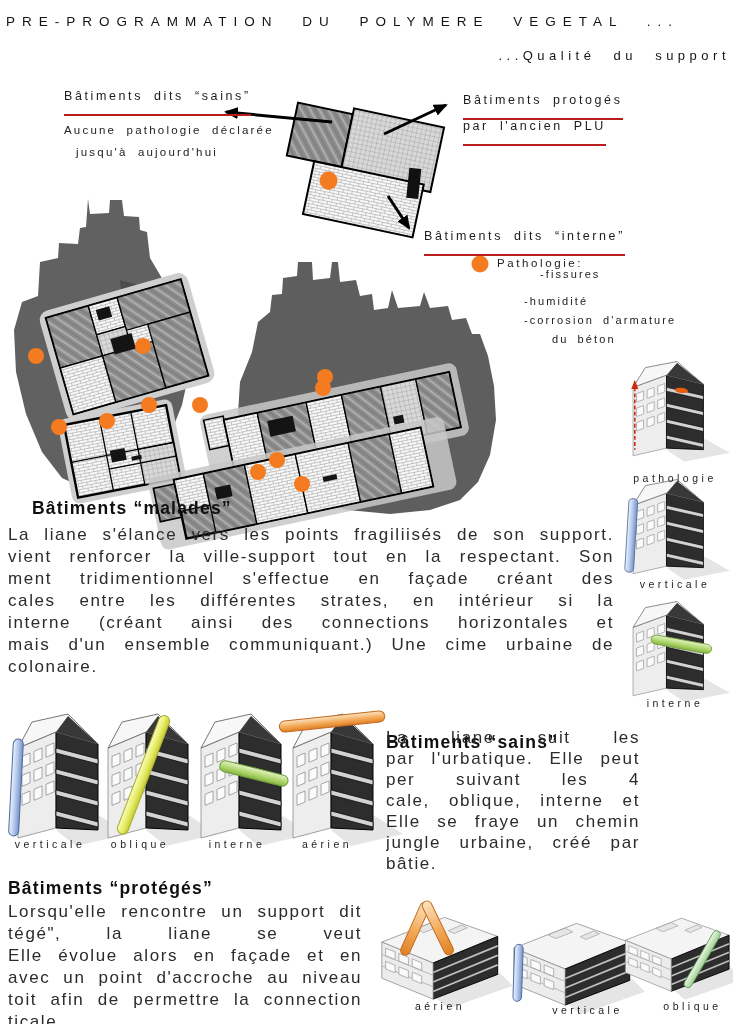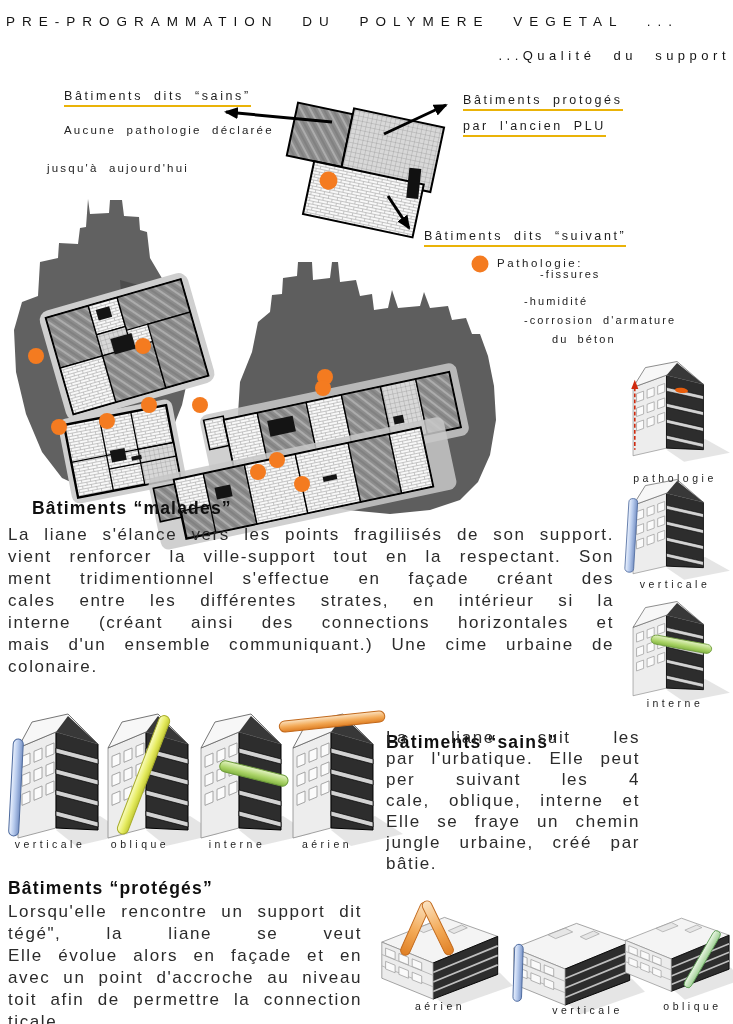--- a/index.html
+++ b/index.html
@@ -3,21 +3,21 @@
 <meta charset="utf-8">
 <style>
   html,body{margin:0;padding:0;background:#fff;}
   .page{position:relative;width:733px;height:1024px;background:#fff;overflow:hidden;
         font-family:"Liberation Sans",sans-serif;color:#1a1a1a;}
   .art{position:absolute;left:0;top:0;}
   .abs{position:absolute;}
   .title{font-size:13.5px;letter-spacing:7px;word-spacing:13px;color:#141414;white-space:nowrap;}
   .title2{font-size:13px;letter-spacing:4.5px;word-spacing:10px;color:#141414;white-space:nowrap;}
   .ann{font-size:12.5px;letter-spacing:2.6px;word-spacing:5px;color:#1c1c1c;white-space:nowrap;
-       border-bottom:2px solid #eab308;padding-bottom:2px;display:inline-block;}
+       border-bottom:2px solid #b91c1c;padding-bottom:11px;display:inline-block;}
   .desc{font-size:11.5px;letter-spacing:2.2px;word-spacing:5px;color:#222;white-space:nowrap;}
   .legend-title{font-size:11.5px;letter-spacing:2.6px;color:#222;white-space:nowrap;}
   .legend-item{font-size:11px;letter-spacing:2.1px;word-spacing:4px;color:#222;white-space:nowrap;}
   .heading{font-weight:bold;font-size:17.5px;letter-spacing:1.2px;color:#0f0f0f;white-space:nowrap;}
   .para{font-size:17px;color:#2b2b2b;letter-spacing:1.6px;word-spacing:6px;}
   .para .pl{text-align:justify;text-align-last:justify;height:22px;line-height:22px;overflow:hidden;}
   .para.lh21 .pl{height:21px;line-height:21px;}
   .para .pl:last-child{text-align-last:left;}
   .lbl{font-size:10.5px;letter-spacing:3.5px;color:#1d1d1d;text-align:center;white-space:nowrap;}
 </style>
@@ -257,26 +257,26 @@
     <use href="#bLow" xlink:href="#bLow"></use>
     <rect x="90" y="22" width="9" height="76" rx="4.5" fill="url(#gGreenL)" stroke="#5f9e57" stroke-width="1" transform="rotate(30 94 60)"></rect>
   </g>
 </svg>
 
 <div class="abs title" style="left:6px;top:14px;">PRE-PROGRAMMATION DU POLYMERE VEGETAL ...</div>
 <div class="abs title2" style="right:3px;top:48px;">...Qualité du support</div>
 
 <div class="abs" style="left:64px;top:86px;"><span class="ann">Bâtiments dits “sains”</span></div>
 <div class="abs desc" style="left:64px;top:124px;">Aucune pathologie déclarée</div>
-<div class="abs desc" style="left:47px;top:146px;margin-top:16px;">jusqu'à aujourd'hui</div>
+<div class="abs desc" style="left:76px;top:146px;">jusqu'à aujourd'hui</div>
 
 <div class="abs" style="left:463px;top:90px;text-align:right;"><span class="ann">Bâtiments protogés</span></div>
 <div class="abs" style="left:463px;top:116px;"><span class="ann">par l'ancien PLU</span></div>
 
-<div class="abs" style="left:424px;top:226px;"><span class="ann">Bâtiments dits “suivant”</span></div>
+<div class="abs" style="left:424px;top:226px;"><span class="ann">Bâtiments dits “interne”</span></div>
 
 <div class="abs legend-title" style="left:497px;top:257px;">Pathologie:</div>
 <div class="abs legend-item" style="left:524px;top:268px;margin-left:16px;">-fissures</div>
 <div class="abs legend-item" style="left:524px;top:295px;">-humidité</div>
 <div class="abs legend-item" style="left:524px;top:314px;">-corrosion d'armature</div>
 <div class="abs legend-item" style="left:552px;top:333px;">du béton</div>
 
 <div class="abs heading" style="left:8px;top:498px;margin-left:24px;">Bâtiments “malades”</div>
 <div class="abs para" style="left:8px;top:524px;width:606px;">
   <div class="pl">La liane s'élance vers les points fragiliisés de son support. Elle</div>

